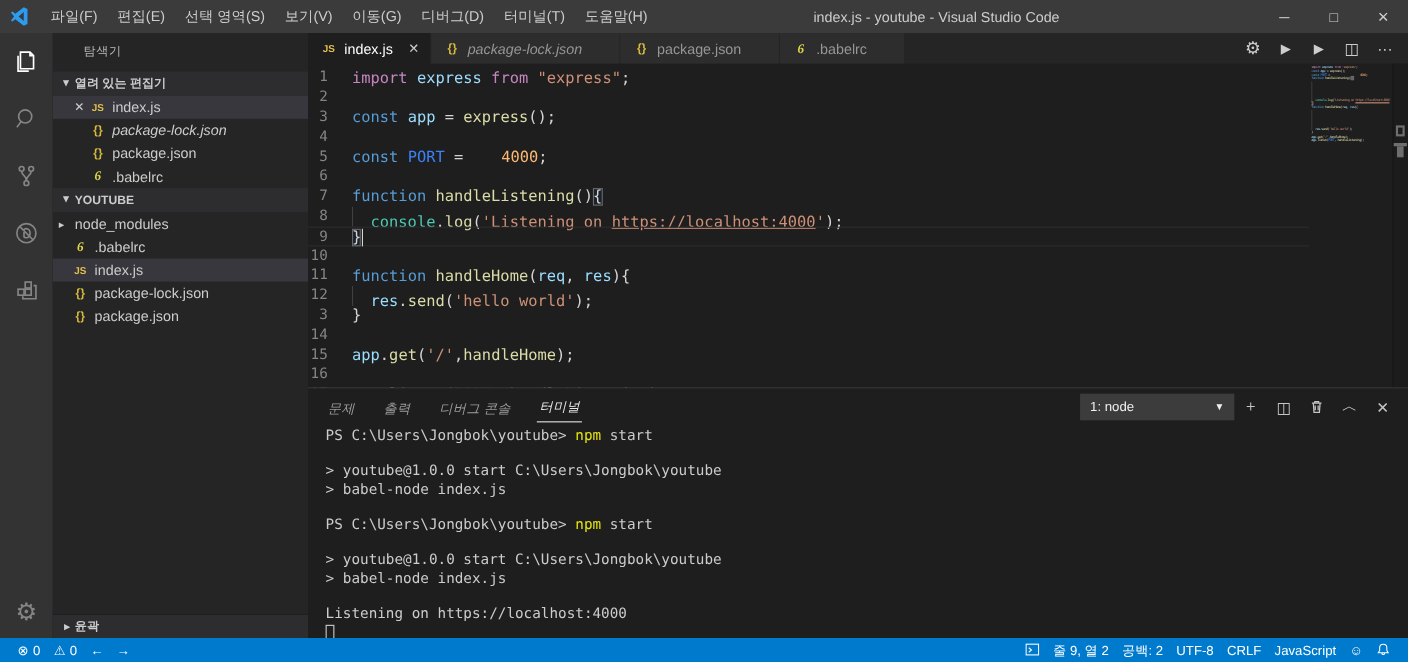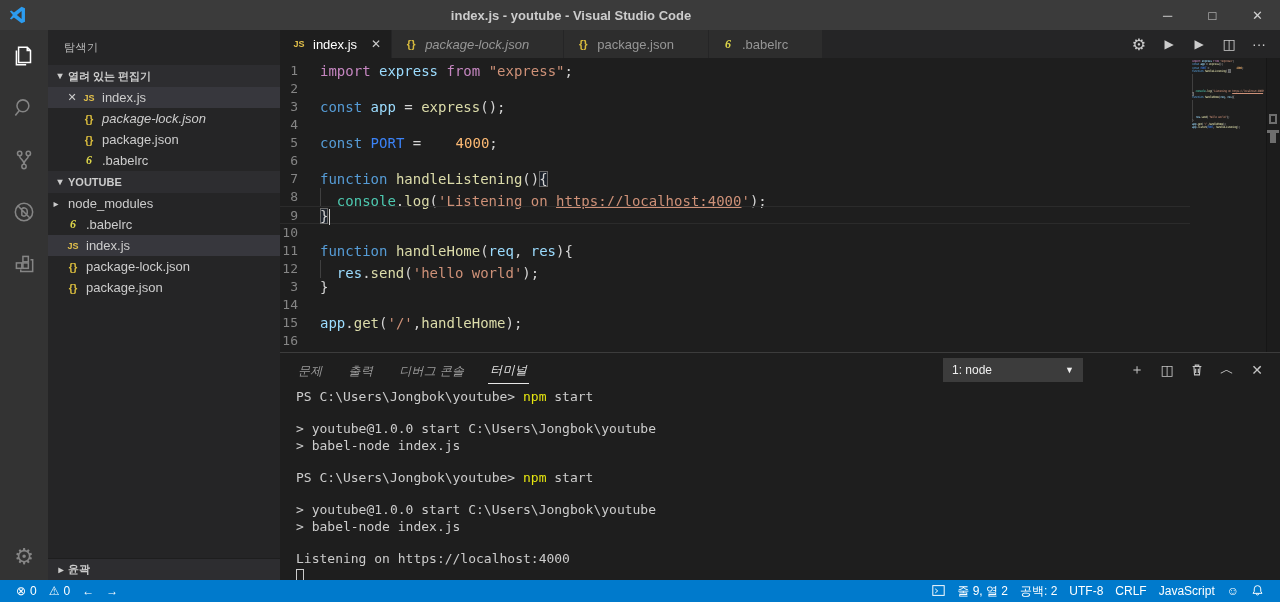--- a/index.html
+++ b/index.html
@@ -6,42 +6,42 @@
   html,body { width:1280px; height:602px; overflow:hidden; background:#1e1e1e;
     font-family:"Liberation Sans", sans-serif; }
   .app { width:1280px; height:602px; display:flex; flex-direction:column; }
 
   
   .titlebar { height:30px; background:#3b3b3b; display:flex; align-items:center;
     color:#cccccc; font-size:13px; flex:none; }
   .vslogo { width:18px; height:18px; margin:0 10px 0 9px; flex:none; }
   .menus { display:flex; }
   .menu-item { padding:0 9px; line-height:30px; cursor:default; }
-  .win-title { flex:1; text-align:center; color:#cccccc; padding-right:40px;font-weight:bold; }
+  .win-title { flex:1; text-align:center; color:#cccccc; padding-right:40px; }
   .win-controls { display:flex; }
   .win-btn { width:45px; height:30px; display:flex; align-items:center; justify-content:center;
     font-size:13px; color:#d0d0d0; }
 
   
   .mainrow { flex:1; display:flex; min-height:0; }
 
   
   .activitybar { width:48px; background:#333333; display:flex; flex-direction:column;
     align-items:center; flex:none; }
   .act-icon { width:48px; height:52px; display:flex; align-items:center; justify-content:center; }
   .act-icon svg { stroke:#858585; fill:none; stroke-width:1.4; }
   .act-icon.active svg { stroke:#ffffff; }
   .act-spacer { flex:1; }
   .act-gear { width:48px; height:46px; display:flex; align-items:center; justify-content:center;
     color:#858585; font-size:22px; }
 
   
   .sidebar { width:232px; background:#252526; color:#cccccc; font-size:13px;
     display:flex; flex-direction:column; flex:none; position:relative; }
-  .sb-title { height:35px; line-height:35px; padding-left:16px; font-size:11px; color:#bbbbbb;
+  .sb-title { height:35px; line-height:35px; padding-left:28px; font-size:11px; color:#bbbbbb;
     letter-spacing:0.5px; }
   .sb-section-header { height:22px; line-height:22px; background:#2d2d30; font-weight:bold;
     font-size:11px; display:flex; align-items:center; padding-left:4px; color:#cccccc; }
   .sb-section-header .twisty { width:16px; text-align:center; font-size:10px; color:#cccccc; }
   .sb-row { height:21px; display:flex; align-items:center; cursor:pointer; }
   .sb-row.selected { background:#37373d; }
   .sb-row .close-x { width:16px; text-align:center; font-size:11px; color:#cccccc; }
   .sb-row .spacer16 { width:16px; }
   .sb-row .twisty { width:16px; text-align:center; font-size:10px; color:#cccccc; }
   .ficon { width:18px; text-align:center; font-weight:bold; font-size:10px; flex:none; }
@@ -96,21 +96,21 @@
   .ov-mark2 { position:absolute; right:1px; top:72px; width:12px; height:3px; background:#6e6e6e; }
   .ov-mark2b { position:absolute; right:4px; top:75px; width:6px; height:10px; background:#6e6e6e; }
 
   
   .panel { height:228px; flex:none; background:#1e1e1e; border-top:1px solid #3c3c3c;
     display:flex; flex-direction:column; }
   .panel-header { height:34px; display:flex; align-items:center; padding:0 8px 0 16px; flex:none; }
   .panel-tab { margin-right:22px; font-size:12px; color:#9c9c9c; letter-spacing:0.3px;
     padding:6px 2px 4px; cursor:pointer; text-transform:uppercase;font-style:italic; }
   .panel-tab.active { color:#e7e7e7; border-bottom:1px solid #e7e7e7; }
-  .panel-right { margin-left:auto; display:flex; align-items:center;gap:39px; }
+  .panel-right { margin-left:auto; display:flex; align-items:center; }
   .term-select { width:140px; height:24px; background:#3c3c3c; color:#f0f0f0; font-size:12px;
     border:1px solid #3c3c3c; display:flex; align-items:center; padding:0 8px; cursor:pointer; }
   .term-select .sel-label { flex:1; }
   .term-select .sel-caret { font-size:9px; color:#f0f0f0; }
   .panel-btn { width:30px; height:26px; display:flex; align-items:center; justify-content:center;
     color:#c5c5c5; font-size:14px; cursor:pointer; }
   .panel-btn svg { stroke:#c5c5c5; fill:none; stroke-width:1.3; }
   .terminal { flex:1; padding:2px 0 0 16px; overflow:hidden;
     font-family:"DejaVu Sans Mono","Liberation Mono",monospace; font-size:13px; line-height:16.2px;
     color:#cccccc; white-space:pre; }
@@ -129,20 +129,30 @@
 </style>
 </head>
 <body>
 
 <div class="app">
 
   <div class="titlebar">
     <svg class="vslogo" viewBox="0 0 16 16">
       <path fill="#2c9cf0" d="M11.2 0.6 L14.2 1.9 L14.2 14.1 L11.2 15.4 L4.4 10.2 L2.0 12.1 L0.8 11.3 L3.4 8.0 L0.8 4.7 L2.0 3.9 L4.4 5.8 Z M11.2 4.4 L7.0 8.0 L11.2 11.6 Z"></path>
     </svg>
+    <div class="menus">
+        <div class="menu-item">파일(F)</div>
+        <div class="menu-item">편집(E)</div>
+        <div class="menu-item">선택 영역(S)</div>
+        <div class="menu-item">보기(V)</div>
+        <div class="menu-item">이동(G)</div>
+        <div class="menu-item">디버그(D)</div>
+        <div class="menu-item">터미널(T)</div>
+        <div class="menu-item">도움말(H)</div>
+      </div>
     <div class="win-title">index.js - youtube - Visual Studio Code</div>
     <div class="win-controls">
       <div class="win-btn">─</div>
       <div class="win-btn">□</div>
       <div class="win-btn">✕</div>
     </div>
   </div>
 
   <div class="mainrow">
 

